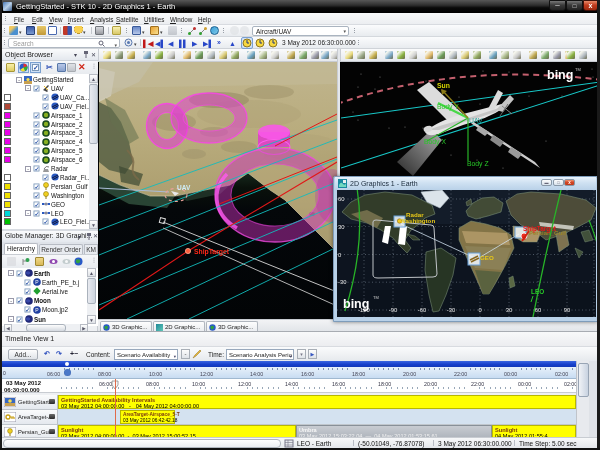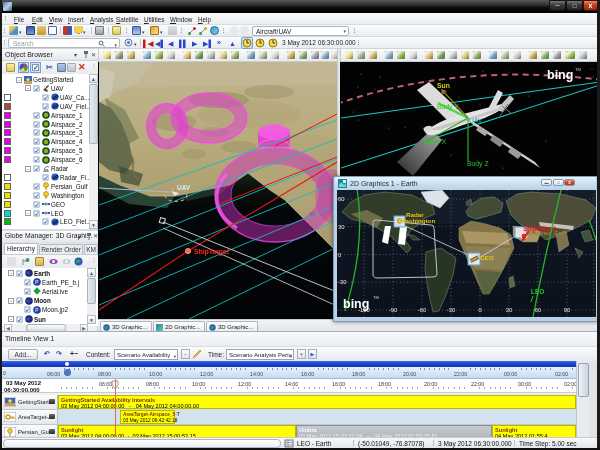--- a/index.html
+++ b/index.html
@@ -8,20 +8,21 @@
 .ico{position:absolute;width:9px;height:9px;border-radius:1px}
 .sep{position:absolute;width:1px;background:#c2c6cc;top:2px;bottom:2px}
 .grip{position:absolute;width:3px;top:3px;bottom:3px;border-left:1px dotted #9aa0a8}
 .cb{position:absolute;width:7px;height:7px;background:#fff;border:1px solid #7a97b8;font-size:7px;line-height:6px;color:#2a53a8;text-align:center;font-weight:bold}
 .sq{position:absolute;left:2px;width:7px;height:7px;border:1px solid #666}
 </style></head>
 <body>
 
 <div class="a" style="left:0;top:0;width:600px;height:13px;background:linear-gradient(#585858,#2e2e2e 40%,#0a0a0a 60%,#000)">
   <div class="a" style="left:3px;top:2px;width:9px;height:9px;background:linear-gradient(135deg,#4a7ab8,#b8d0e8 50%,#3a5a88);border-radius:1px"></div>
+  <div class="a" style="left:16px;top:2px;font-size:7.5px;color:#fff;text-shadow:0 1px 2px #000">GettingStarted - STK 10 - 2D Graphics 1 - Earth</div>
   <div class="a" style="left:549px;top:0;width:17px;height:11px;background:linear-gradient(#777,#3a3a3a 45%,#222);border:1px solid #111;border-radius:0 0 3px 3px;color:#eee;font-size:8px;text-align:center;line-height:8px">–</div>
   <div class="a" style="left:566px;top:0;width:17px;height:11px;background:linear-gradient(#777,#3a3a3a 45%,#222);border:1px solid #111;border-radius:0 0 3px 3px;color:#eee;font-size:6px;text-align:center;line-height:10px">□</div>
   <div class="a" style="left:583px;top:0;width:15px;height:11px;background:linear-gradient(#e88b6a,#c33c1e 45%,#a02a10);border:1px solid #401008;border-radius:0 0 3px 3px;color:#fff;font-size:7px;text-align:center;line-height:10px;font-weight:bold">x</div>
 </div>
 
 <div class="a" style="left:2px;top:13px;width:596px;height:12px;background:linear-gradient(#f8f9fa,#eceef1);border-bottom:1px solid #d8dbe0">
   <div class="grip" style="left:3px"></div>
   <span class="a" style="left:12px;top:2.5px;font-size:6.3px;color:#222"><u>F</u>ile</span>
     <span class="a" style="left:30px;top:2.5px;font-size:6.3px;color:#222"><u>E</u>dit</span>
     <span class="a" style="left:47px;top:2.5px;font-size:6.3px;color:#222"><u>V</u>iew</span>

